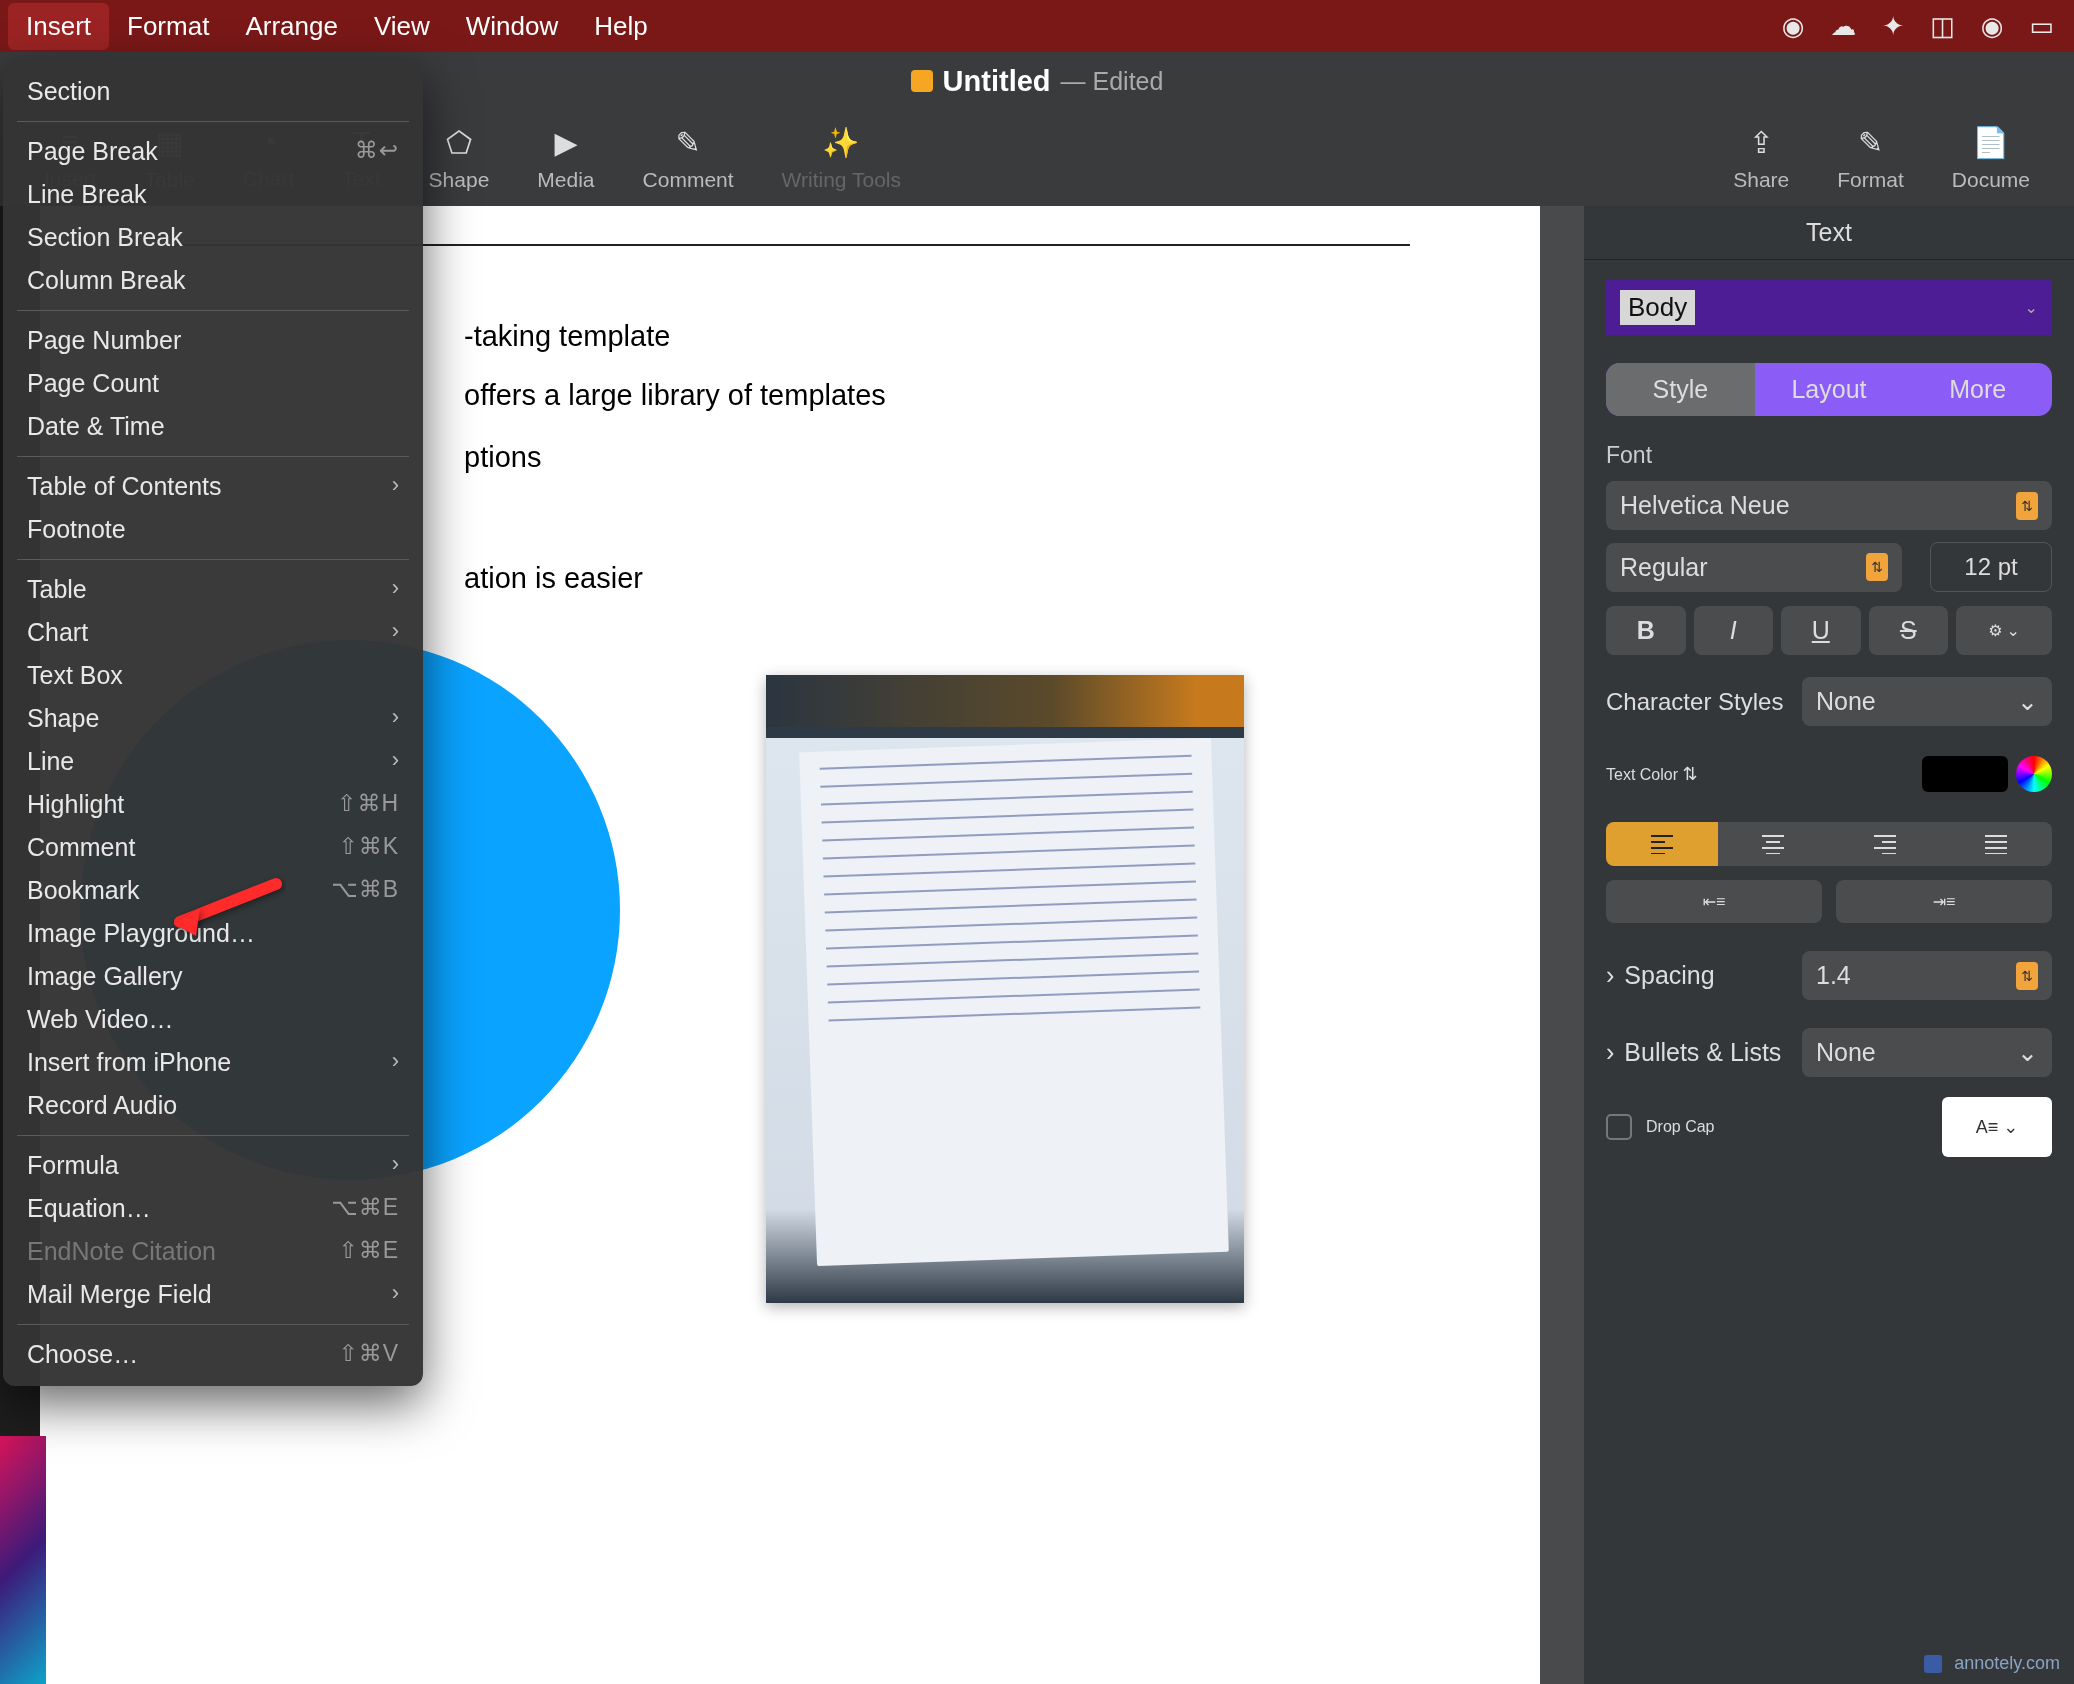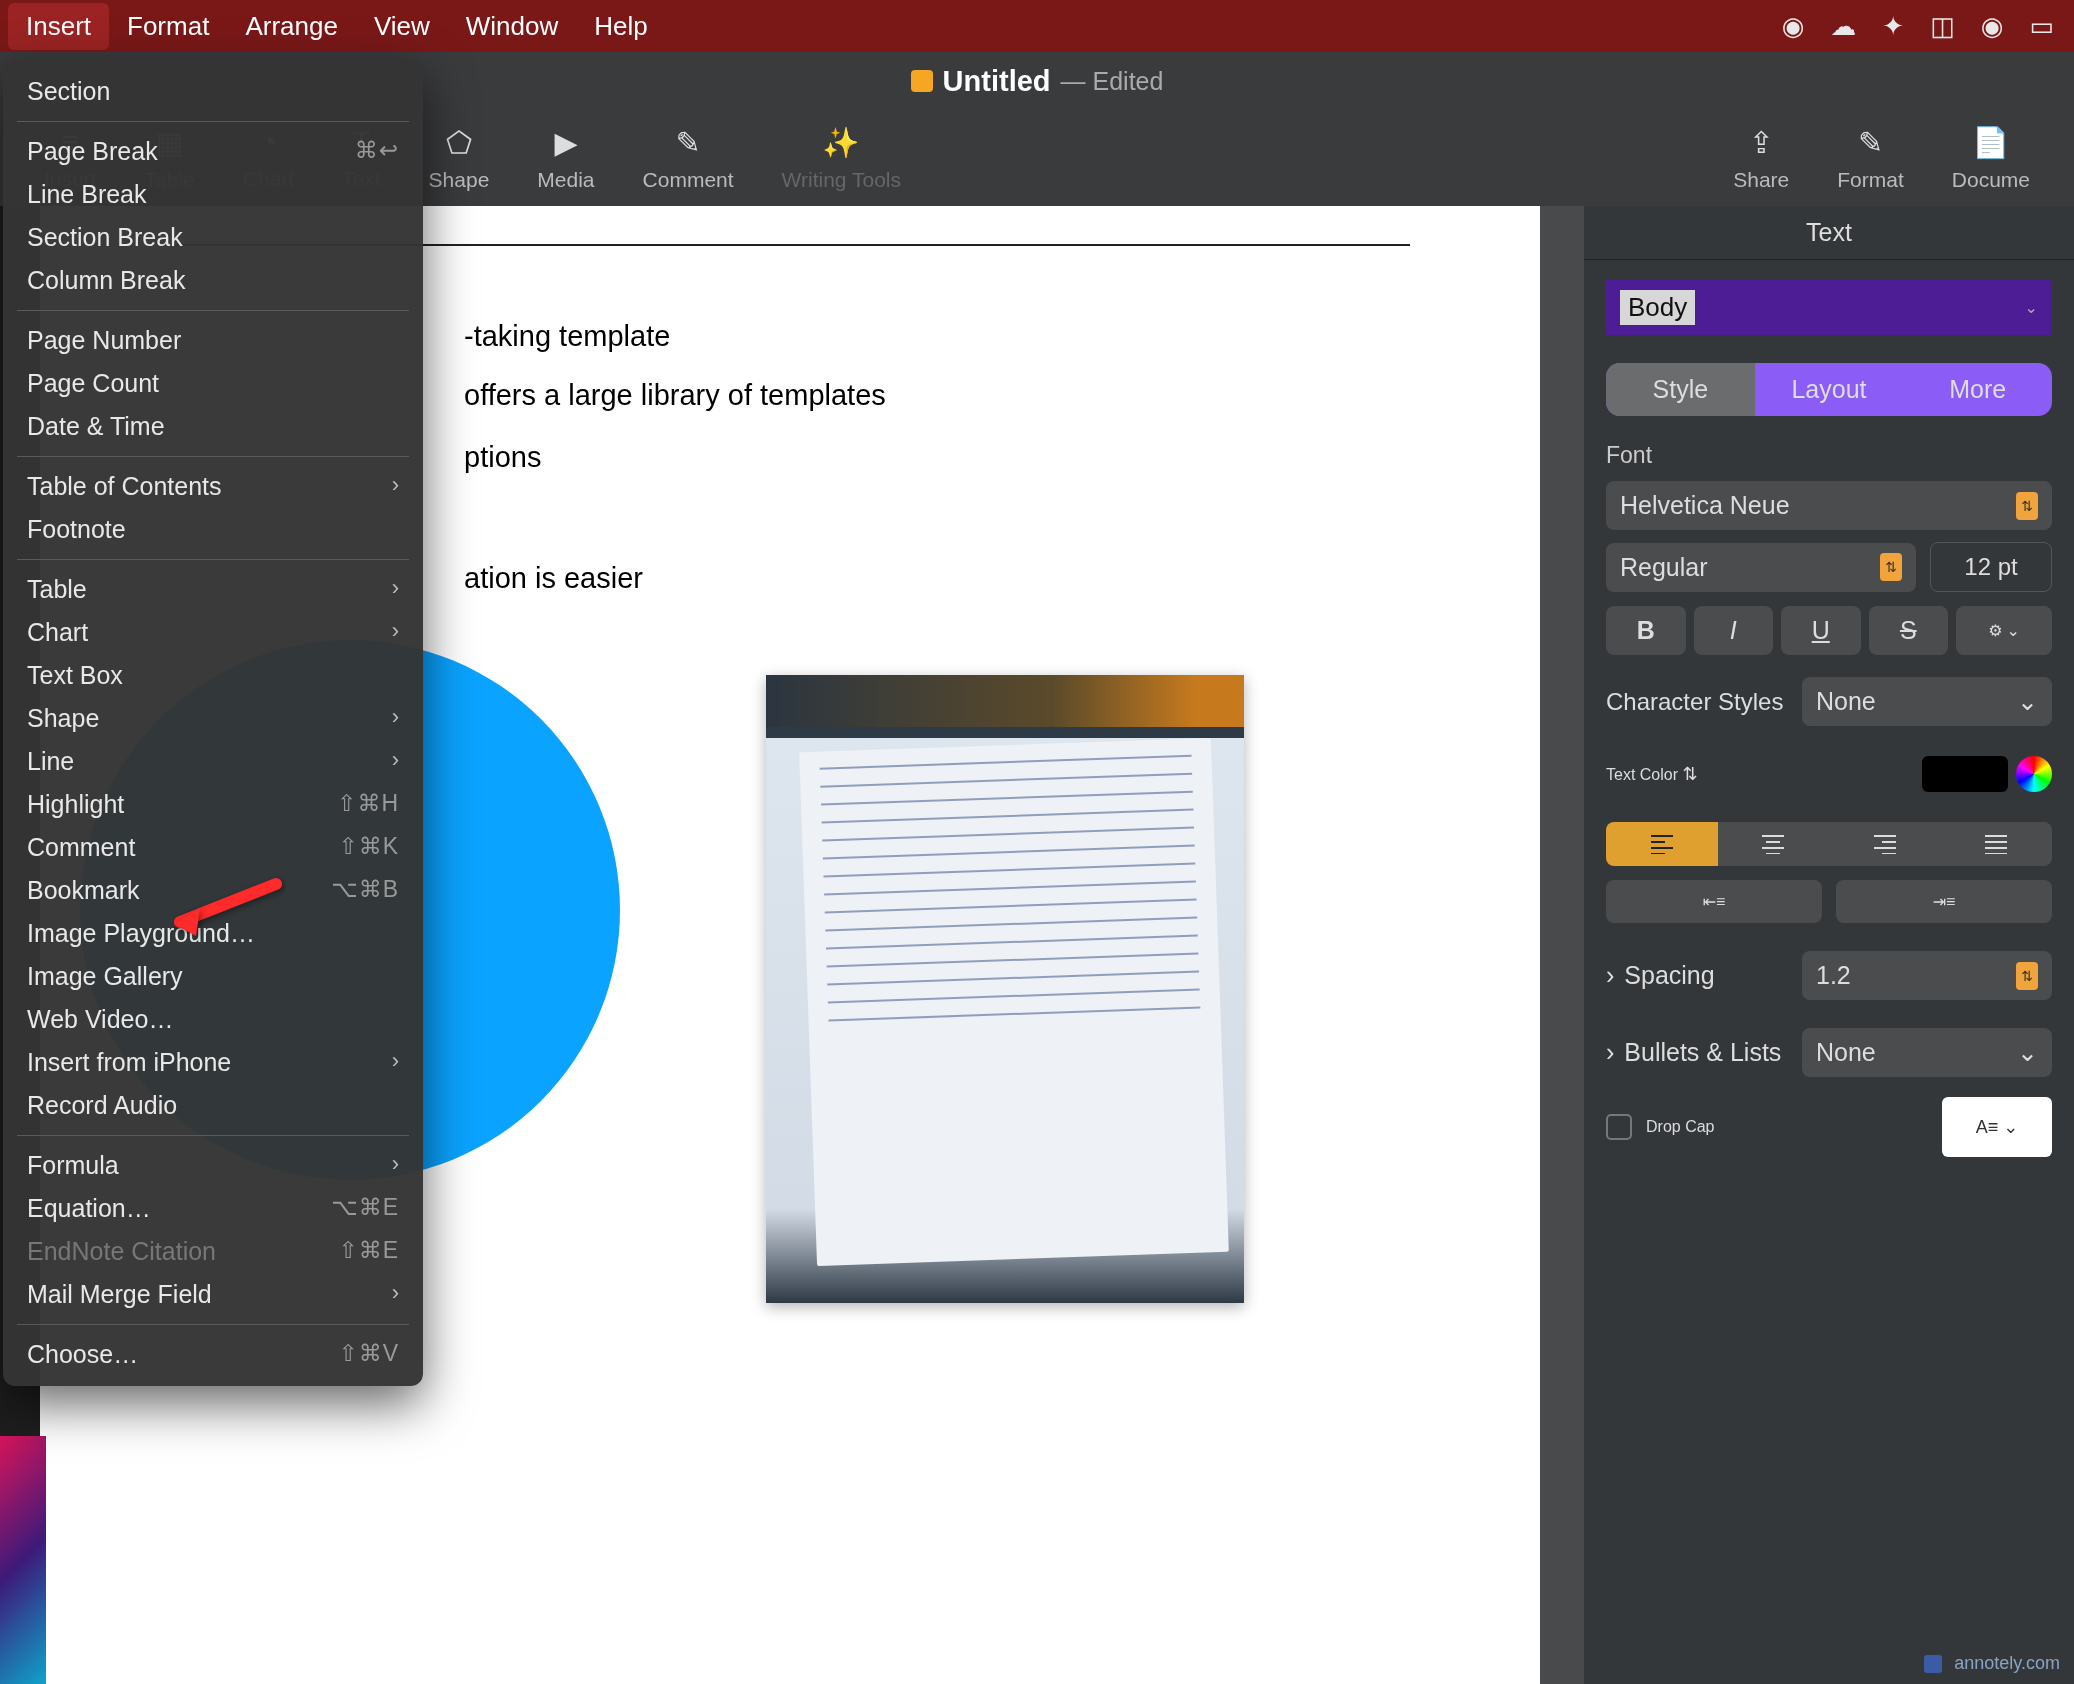--- a/index.html
+++ b/index.html
@@ -51,21 +51,21 @@
 .inspector { position: absolute; right: 0; top: 206px; width: 490px; bottom: 0; background: #34373a; color: #ddd; overflow:hidden;}
 .insp-tab { height: 54px; display: flex; align-items: center; justify-content: center; font-size: 25px; border-bottom: 1px solid #222; }
 .insp-section { padding: 20px 22px; }
 .style-select { background: #4c1d95; padding: 10px 14px; display:flex; align-items:center; justify-content:space-between;}
 .style-select .tag { background:#d7d7d7; color:#111; padding:2px 8px; font-size:26px;}
 .segmented { display:flex; background:#8b5cf6; border-radius:14px; overflow:hidden; margin-top:28px;}
 .segmented .seg{flex:1;text-align:center;padding:12px 0;font-size:25px;color:#ddd;}
 .segmented .seg.active{background:#6a6c6e;}
 .insp-label{font-size:23px;color:#ccc;margin:26px 0 12px;}
 .dropdown-field{background:#4a4c4e;border-radius:8px;padding:10px 14px;font-size:25px;display:flex;justify-content:space-between;align-items:center;}
-.double-row{display:flex;gap:14px;align-items:center;}
+.double-row{display:flex;gap:28px;align-items:center;}
 .double-row .dropdown-field{flex:1;}
 .size-field{background:#34373a;border:1px solid #555;border-radius:8px;padding:10px 14px;font-size:24px;width:122px;text-align:center;}
 .biu-row{display:flex;gap:8px;margin-top:14px;}
 .biu-row .b{flex:1;background:#4a4c4e;border-radius:8px;text-align:center;padding:10px 0;font-size:25px;}
 .gear-b{width:96px;background:#4a4c4e;border-radius:8px;display:flex;align-items:center;justify-content:center;}
 .cs-row{display:flex;justify-content:space-between;align-items:center;margin-top:22px;}
 .cs-row .lbl{font-size:24px;}
 .cs-row .dropdown-field{width:250px;}
 .tc-row{display:flex;justify-content:space-between;align-items:center;margin-top:30px;}
 .color-swatch{width:86px;height:36px;background:#000;border-radius:6px;}
@@ -262,21 +262,21 @@
       <div class="ib">⇤≡</div>
       <div class="ib">⇥≡</div>
     </div>
 
     <div class="disclosure-row">
       <div class="dl">
           <span>›</span>
           <span>Spacing</span>
         </div>
       <div class="dropdown-field">
-          <span>1.2</span>
+          <span>1.4</span>
           <span class="stepper">⇅</span>
         </div>
     </div>
 
     <div class="disclosure-row">
       <div class="dl">
           <span>›</span>
           <span>Bullets &amp; Lists</span>
         </div>
       <div class="dropdown-field">

